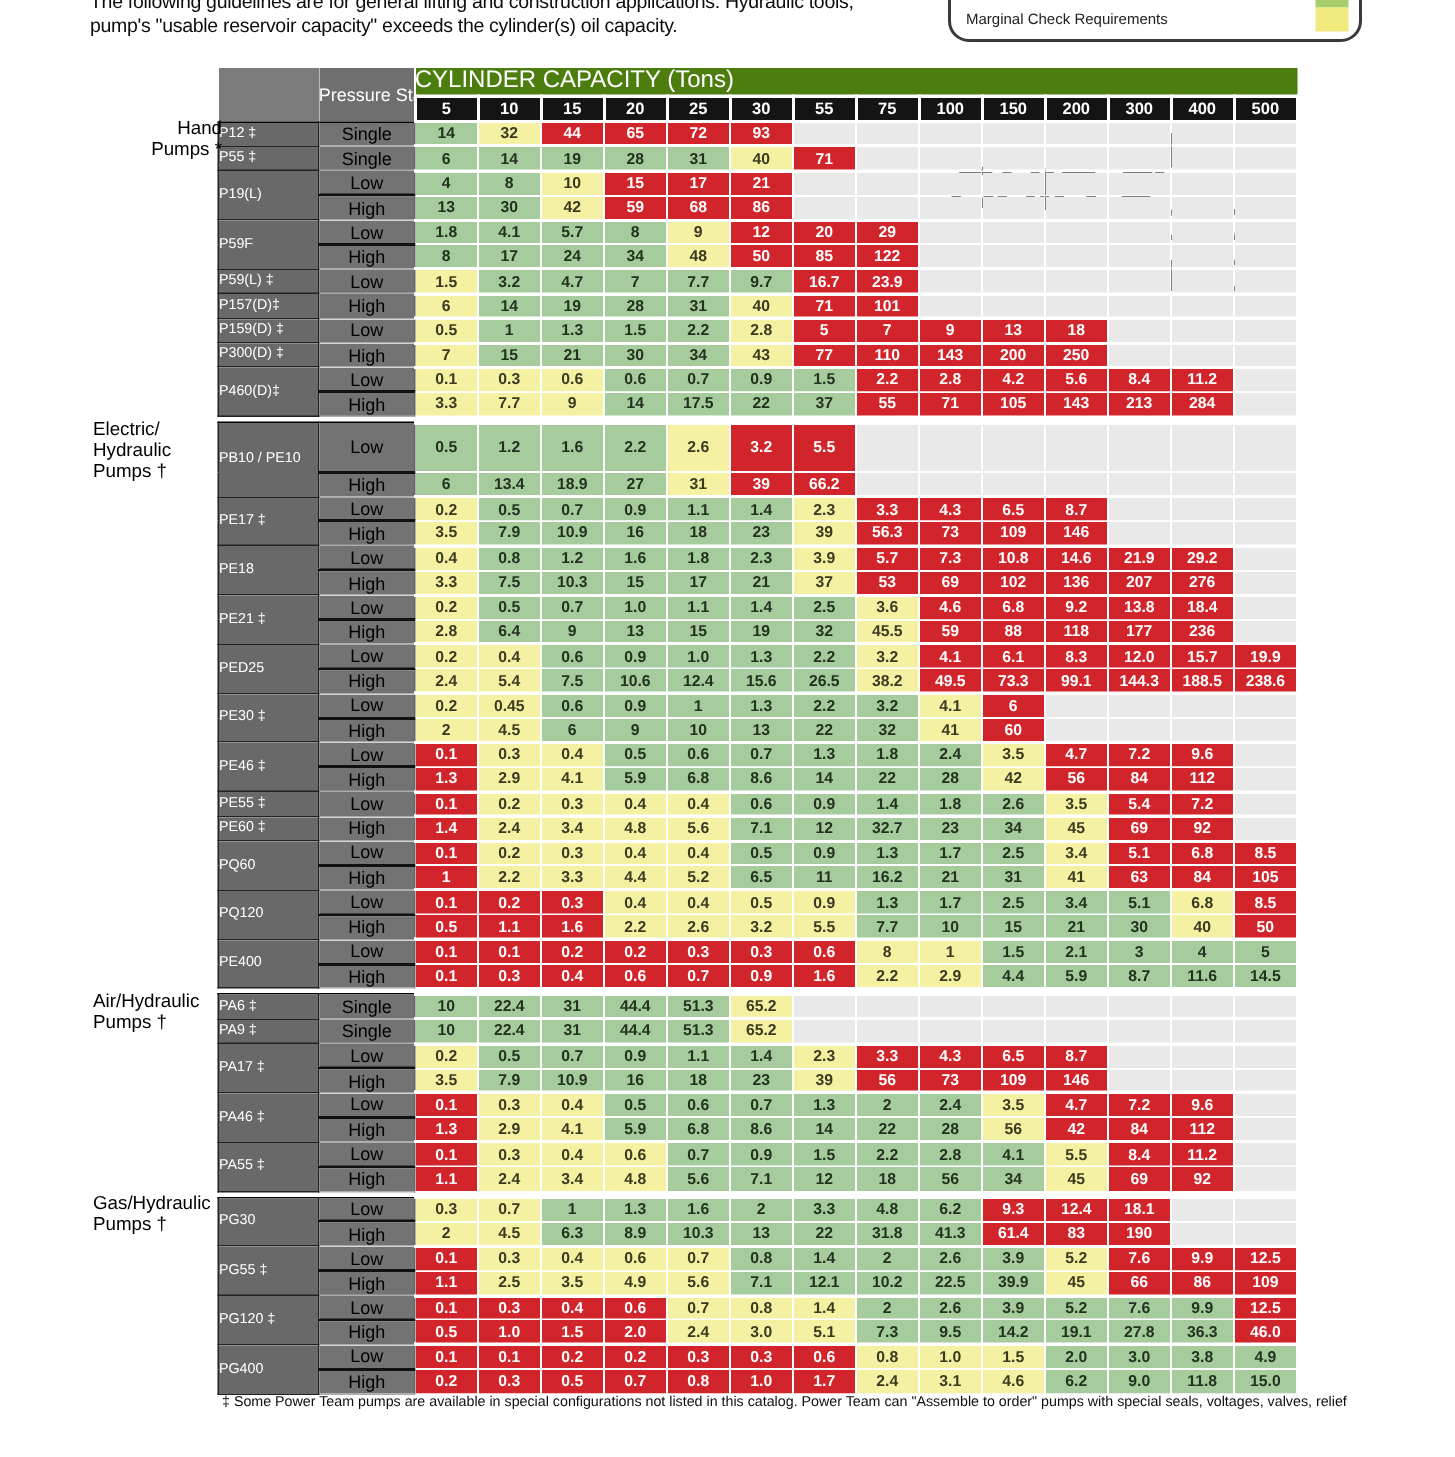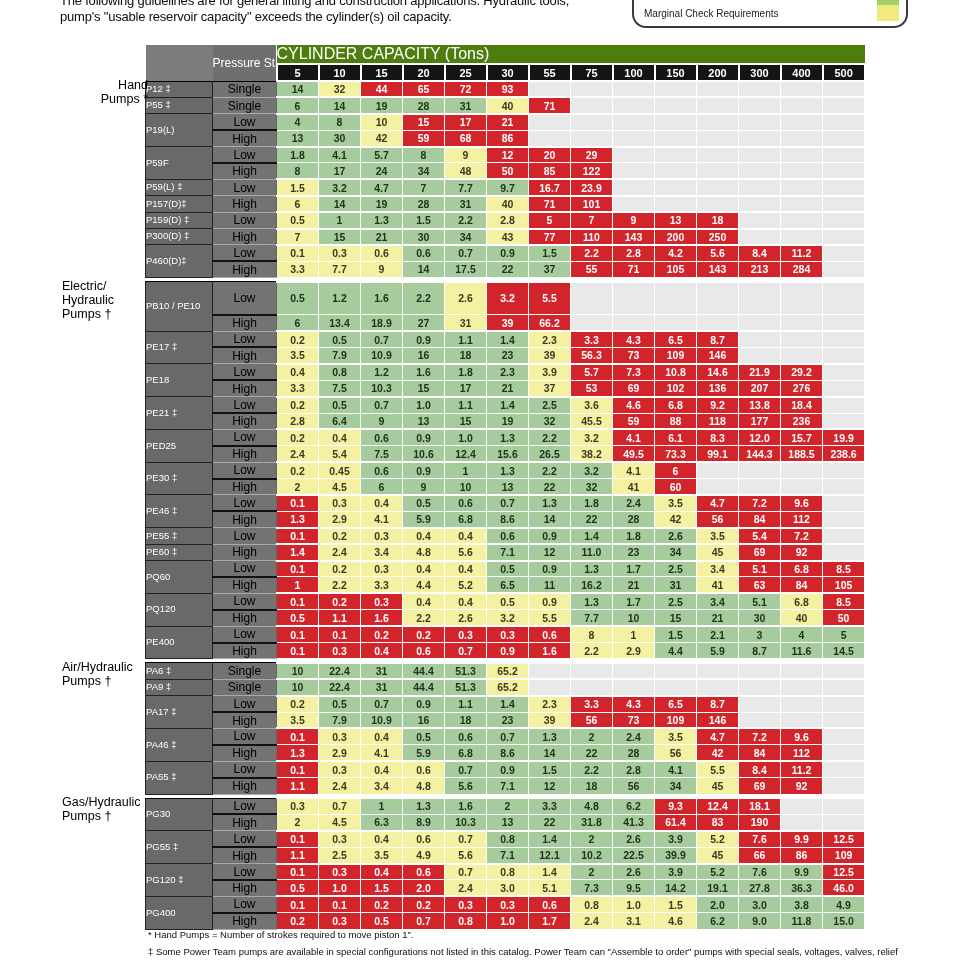--- a/index.html
+++ b/index.html
@@ -621,21 +621,21 @@
       <tr class="bs">
         <td class="pump" rowspan="1">PE60 ‡</td>
         <td class="stage">High</td>
         <td class="v r">1.4</td>
         <td class="v y">2.4</td>
         <td class="v y">3.4</td>
         <td class="v y">4.8</td>
         <td class="v y">5.6</td>
         <td class="v g">7.1</td>
         <td class="v g">12</td>
-        <td class="v g">11.0</td>
+        <td class="v g">32.7</td>
         <td class="v g">23</td>
         <td class="v g">34</td>
         <td class="v y">45</td>
         <td class="v r">69</td>
         <td class="v r">92</td>
         <td class="v e"></td>
       </tr>
       <tr class="bs">
         <td class="pump" rowspan="2">PQ60</td>
         <td class="stage smid">Low</td>
@@ -1025,21 +1025,20 @@
         <td class="v y">4.6</td>
         <td class="v g">6.2</td>
         <td class="v g">9.0</td>
         <td class="v g">11.8</td>
         <td class="v g">15.0</td>
       </tr>
     </tbody>
 </table>
 
 <div class="footnotes">
-  <div>* Hand Pumps = Number of strokes required to move piston 1".</div>
   <div>‡ Some Power Team pumps are available in special configurations not listed in this catalog.  Power Team can "Assemble to order" pumps with special seals, voltages, valves, relief</div>
 </div>
 
 <div class="gl" style="top: 78px; text-align: right;">Hand
 Pumps *</div>
 <div class="gl" style="top: 278.688px;">Electric/
 Hydraulic
 Pumps †</div>
 <div class="gl" style="top: 659.891px;">Air/Hydraulic
 Pumps †</div>

